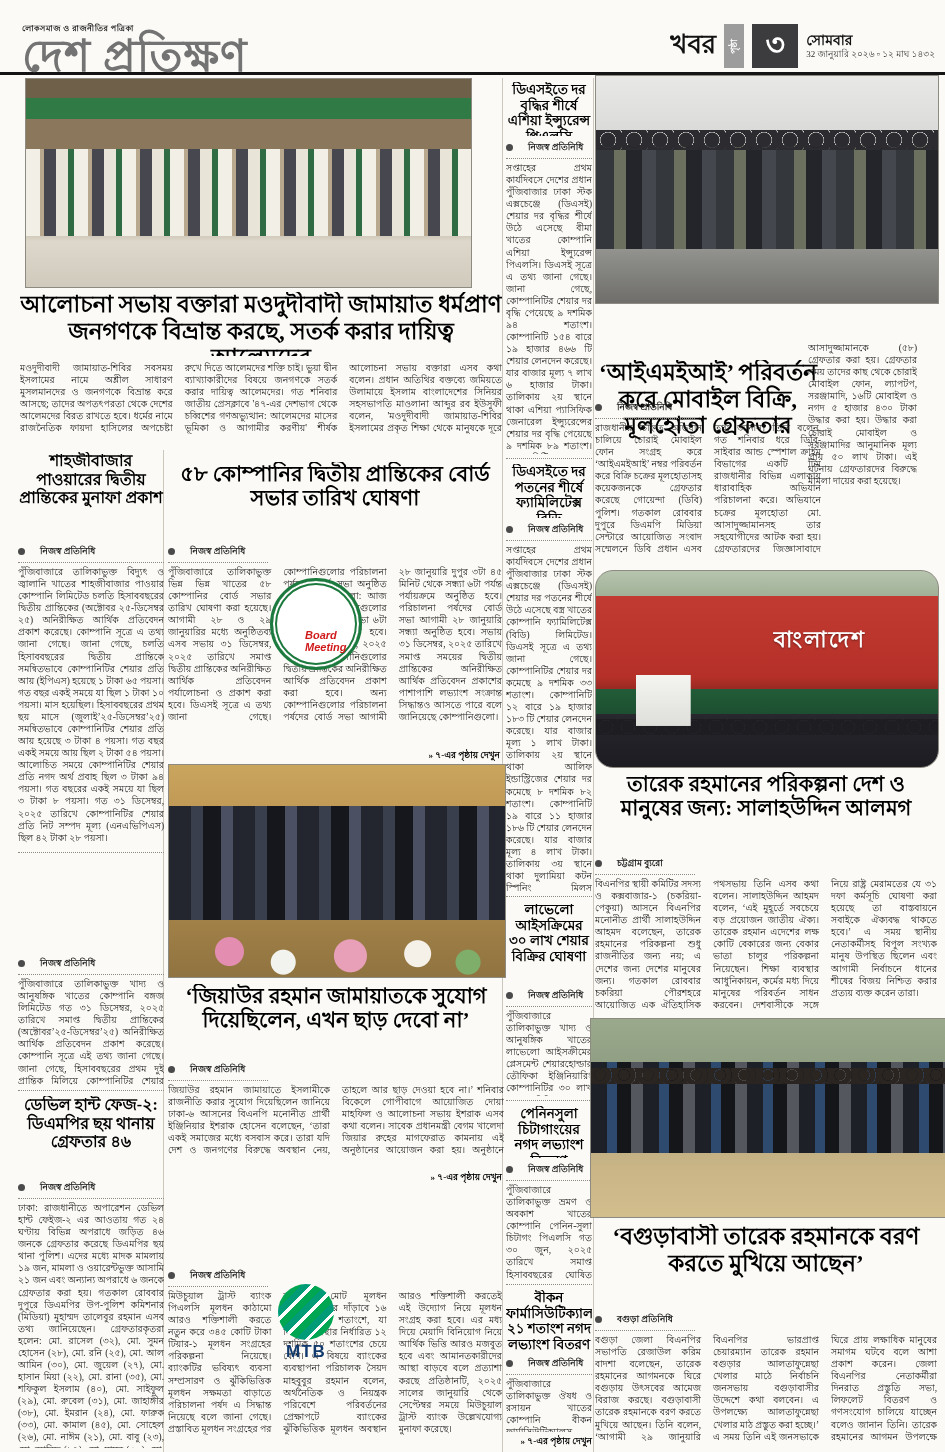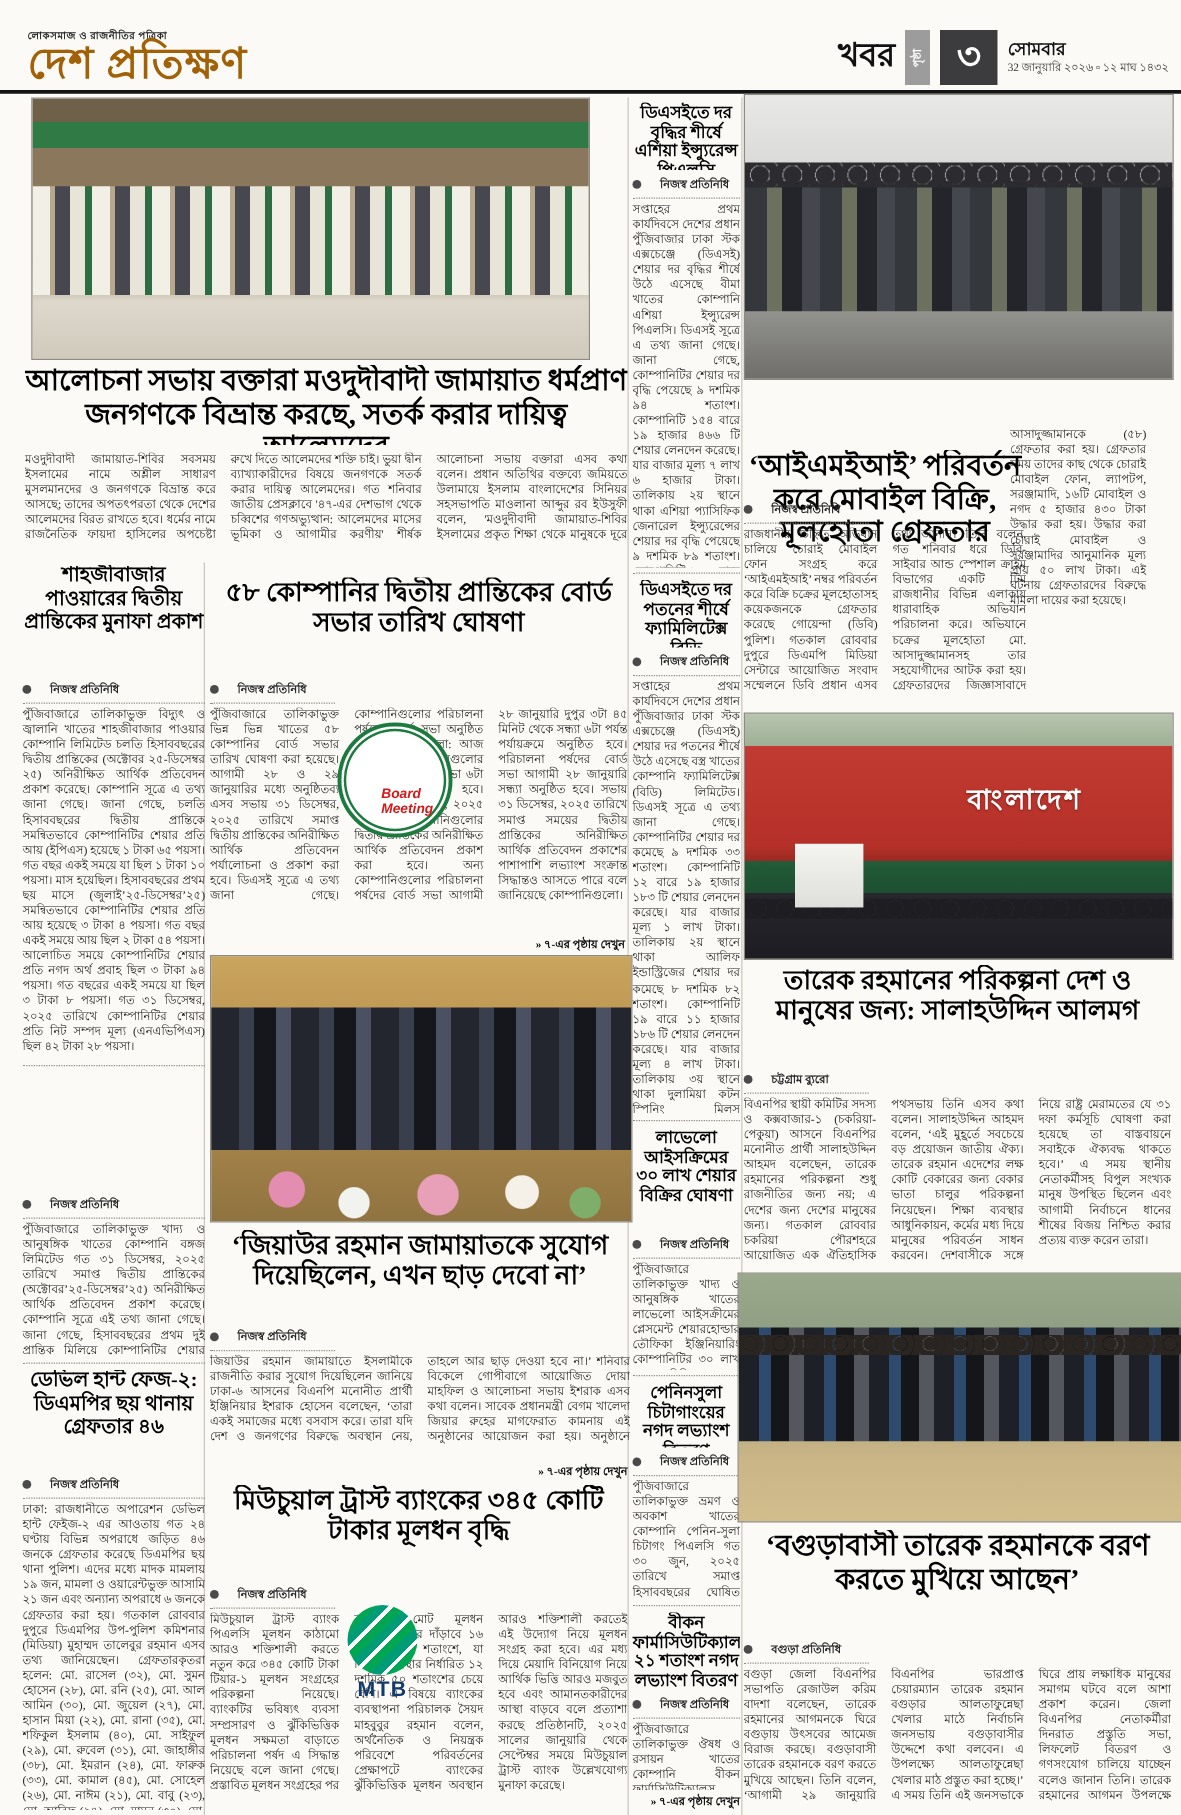--- a/index.html
+++ b/index.html
@@ -4,21 +4,21 @@
 <style>
   html,body{margin:0;padding:0;}
   body{background:#e9e7e1;}
   .page{position:relative;width:945px;height:1452px;margin:0 auto;background:#fbfaf6;overflow:hidden;
         font-family:"Liberation Serif","DejaVu Serif",serif;color:#111;}
   .abs{position:absolute;}
   
   .header{position:absolute;left:0;top:0;width:945px;height:72px;border-bottom:3px solid #141414;}
   .masthead{position:absolute;left:22px;top:22px;}
   .tagline{font-size:8px;font-weight:bold;letter-spacing:.5px;color:#222;}
-  .mast-title{font-size:34px;font-weight:900;line-height:1;color:#a16207;letter-spacing:1px;}
+  .mast-title{font-size:44px;font-weight:900;line-height:1;color:#737373;letter-spacing:1px;}
   .head-right{position:absolute;right:10px;top:24px;display:flex;align-items:center;gap:8px;}
   .khobor{font-size:26px;font-weight:700;}
   .pg-word{width:20px;height:44px;background:#9c9c9c;color:#fff;display:flex;align-items:center;justify-content:center;}
   .pg-word span{transform:rotate(-90deg);font-size:9px;white-space:nowrap;font-weight:bold;}
   .pg-num{width:46px;height:44px;background:#3c3c3e;color:#fff;display:flex;align-items:center;justify-content:center;
           font-size:30px;font-weight:900;}
   .daybox{line-height:1.25;}
   .dayname{font-size:14px;font-weight:bold;}
   .dateline{font-size:9px;color:#333;}
   
@@ -176,21 +176,20 @@
   <div class="abs byline" style="left:168px;top:1062px;width:100px;">
     <span class="bull"></span>
     <span>নিজস্ব প্রতিনিধি</span>
   </div>
   <div class="abs body cols-2" style="left:168px;top:1084px;width:336px;height:84px;">জিয়াউর রহমান জামায়াতে ইসলামীকে রাজনীতি করার সুযোগ দিয়েছিলেন জানিয়ে ঢাকা-৬ আসনের বিএনপি মনোনীত প্রার্থী ইঞ্জিনিয়ার ইশরাক হোসেন বলেছেন, ‘তারা একই সমাজের মধ্যে বসবাস করে। তারা যদি দেশ ও জনগণের বিরুদ্ধে অবস্থান নেয়, তাহলে আর ছাড় দেওয়া হবে না।’ শনিবার বিকেলে গোপীবাগে আয়োজিত দোয়া মাহফিল ও আলোচনা সভায় ইশরাক এসব কথা বলেন। সাবেক প্রধানমন্ত্রী বেগম খালেদা জিয়ার রুহের মাগফেরাত কামনায় এই অনুষ্ঠানের আয়োজন করা হয়। অনুষ্ঠানে প্রধান অতিথি হিসেবে উপস্থিত ছিলেন ইশরাক। বিএনপির এই প্রার্থী বলেন, ‘সমসাময়িক যে সমস্যা রয়েছে তা অচিরেই সমাধান করা হবে। ২০১৮ সালে নির্বাচনে যেমন ভোট ডাকাতি হয়েছিল, এবার তেমন কোনো সুযোগ নেই।’</div>
   <div class="abs cont" style="left:390px;top:1170px;width:112px;">
     <span>»</span>
     <span>৭-এর পৃষ্ঠায় দেখুন</span>
   </div>
 
-  <div class="abs headline h-mid" style="left:168px;top:1188px;width:334px;height:76px;">মিউচুয়াল ট্রাস্ট ব্যাংকের ৩৪৫ কোটি টাকার মূলধন বৃদ্ধি</div>
   <div class="abs byline" style="left:168px;top:1268px;width:100px;">
     <span class="bull"></span>
     <span>নিজস্ব প্রতিনিধি</span>
   </div>
   <div class="abs body cols-3" style="left:168px;top:1290px;width:334px;height:158px;">মিউচুয়াল ট্রাস্ট ব্যাংক পিএলসি মূলধন কাঠামো আরও শক্তিশালী করতে নতুন করে ৩৪৫ কোটি টাকা টিয়ার-১ মূলধন সংগ্রহের পরিকল্পনা নিয়েছে। ব্যাংকটির ভবিষ্যৎ ব্যবসা সম্প্রসারণ ও ঝুঁকিভিত্তিক মূলধন সক্ষমতা বাড়াতে পরিচালনা পর্ষদ এ সিদ্ধান্ত নিয়েছে বলে জানা গেছে। প্রস্তাবিত মূলধন সংগ্রহের পর ব্যাংকের মোট মূলধন পর্যাপ্ততার হার দাঁড়াবে ১৬ দশমিক ৫২ শতাংশে, যা নিয়ন্ত্রক সংস্থার নির্ধারিত ১২ দশমিক ৫০ শতাংশের চেয়ে বেশি। এ বিষয়ে ব্যাংকের ব্যবস্থাপনা পরিচালক সৈয়দ মাহবুবুর রহমান বলেন, অর্থনৈতিক ও নিয়ন্ত্রক পরিবেশে পরিবর্তনের প্রেক্ষাপটে ব্যাংকের ঝুঁকিভিত্তিক মূলধন অবস্থান আরও শক্তিশালী করতেই এই উদ্যোগ নিয়ে মূলধন সংগ্রহ করা হবে। এর মধ্য দিয়ে মেয়াদি বিনিয়োগ নিয়ে আর্থিক ভিত্তি আরও মজবুত হবে এবং আমানতকারীদের আস্থা বাড়বে বলে প্রত্যাশা করছে প্রতিষ্ঠানটি, ২০২৫ সালের জানুয়ারি থেকে সেপ্টেম্বর সময়ে মিউচুয়াল ট্রাস্ট ব্যাংক উল্লেখযোগ্য মুনাফা করেছে।</div>
   <div class="mtb-logo" style="left:278px;top:1284px;">
     <div class="mtb-circle"></div>
     <span class="mtb-text">MTB</span>
   </div>
 
@@ -235,21 +234,21 @@
 
   <div class="photo p-imei" style="left:595px;top:75px;width:342px;height:227px;"></div>
   <div class="abs headline h-main" style="left:595px;top:328px;width:226px;height:86px;margin-top:32px;">‘আইএমইআই’ পরিবর্তন করে মোবাইল বিক্রি, মূলহোতা গ্রেফতার</div>
   <div class="abs byline" style="left:595px;top:400px;width:100px;">
     <span class="bull"></span>
     <span>নিজস্ব প্রতিনিধি</span>
   </div>
   <div class="abs body" style="left:808px;top:306px;width:109px;height:256px;margin-top:36px;">আসাদুজ্জামানকে (৫৮) গ্রেফতার করা হয়। গ্রেফতার সময় তাদের কাছ থেকে চোরাই মোবাইল ফোন, ল্যাপটপ, সরঞ্জামাদি, ১৬টি মোবাইল ও নগদ ৫ হাজার ৪৩০ টাকা উদ্ধার করা হয়। উদ্ধার করা চোরাই মোবাইল ও সরঞ্জামাদির আনুমানিক মূল্য প্রায় ৫০ লাখ টাকা। এই ঘটনায় গ্রেফতারদের বিরুদ্ধে মামলা দায়ের করা হয়েছে।</div>
   <div class="abs body cols-2" style="left:595px;top:422px;width:226px;height:140px;">রাজধানীর চিহ্নিত অভিযান চালিয়ে চোরাই মোবাইল ফোন সংগ্রহ করে ‘আইএমইআই’ নম্বর পরিবর্তন করে বিক্রি চক্রের মূলহোতাসহ কয়েকজনকে গ্রেফতার করেছে গোয়েন্দা (ডিবি) পুলিশ। গতকাল রোববার দুপুরে ডিএমপি মিডিয়া সেন্টারে আয়োজিত সংবাদ সম্মেলনে ডিবি প্রধান এসব তথ্য জানান। তিনি বলেন, গত শনিবার ধরে ডিবি-সাইবার আন্ড স্পেশাল ক্রাইম বিভাগের একটি টিম রাজধানীর বিভিন্ন এলাকায় ধারাবাহিক অভিযান পরিচালনা করে। অভিযানে চক্রের মূলহোতা মো. আসাদুজ্জামানসহ তার সহযোগীদের আটক করা হয়। গ্রেফতারদের জিজ্ঞাসাবাদে চাঞ্চল্যকর তথ্য পাওয়া গেছে বলে জানায় ডিবি।</div>
 
-  <div class="photo p-tarek" style="left:595px;top:570px;width:342px;height:196px;">
+  <div class="photo p-tarek" style="left:595px;top:570px;width:342px;height:196px;border-radius:18px;">
     <span class="banner-text">বাংলাদেশ</span>
   </div>
   <div class="abs headline h-mid" style="left:595px;top:772px;width:342px;height:80px;">তারেক রহমানের পরিকল্পনা দেশ ও মানুষের জন্য: সালাহউদ্দিন আলমগ</div>
   <div class="abs byline" style="left:595px;top:856px;width:100px;">
     <span class="bull"></span>
     <span>চট্টগ্রাম ব্যুরো</span>
   </div>
   <div class="abs body cols-3" style="left:595px;top:878px;width:342px;height:136px;">বিএনপির স্থায়ী কমিটির সদস্য ও কক্সবাজার-১ (চকরিয়া-পেকুয়া) আসনে বিএনপির মনোনীত প্রার্থী সালাহউদ্দিন আহমদ বলেছেন, তারেক রহমানের পরিকল্পনা শুধু রাজনীতির জন্য নয়; এ দেশের জন্য দেশের মানুষের জন্য। গতকাল রোববার চকরিয়া পৌরশহরে আয়োজিত এক ঐতিহাসিক পথসভায় তিনি এসব কথা বলেন। সালাহউদ্দিন আহমদ বলেন, ‘এই মুহূর্তে সবচেয়ে বড় প্রয়োজন জাতীয় ঐক্য। তারেক রহমান এদেশের লক্ষ কোটি বেকারের জন্য বেকার ভাতা চালুর পরিকল্পনা নিয়েছেন। শিক্ষা ব্যবস্থার আধুনিকায়ন, কর্মের মধ্য দিয়ে মানুষের পরিবর্তন সাধন করবেন। দেশবাসীকে সঙ্গে নিয়ে রাষ্ট্র মেরামতের যে ৩১ দফা কর্মসূচি ঘোষণা করা হয়েছে তা বাস্তবায়নে সবাইকে ঐক্যবদ্ধ থাকতে হবে।’ এ সময় স্থানীয় নেতাকর্মীসহ বিপুল সংখ্যক মানুষ উপস্থিত ছিলেন এবং আগামী নির্বাচনে ধানের শীষের বিজয় নিশ্চিত করার প্রত্যয় ব্যক্ত করেন তারা।</div>
 
   <div class="photo p-walking" style="left:590px;top:1018px;width:355px;height:198px;"></div>

